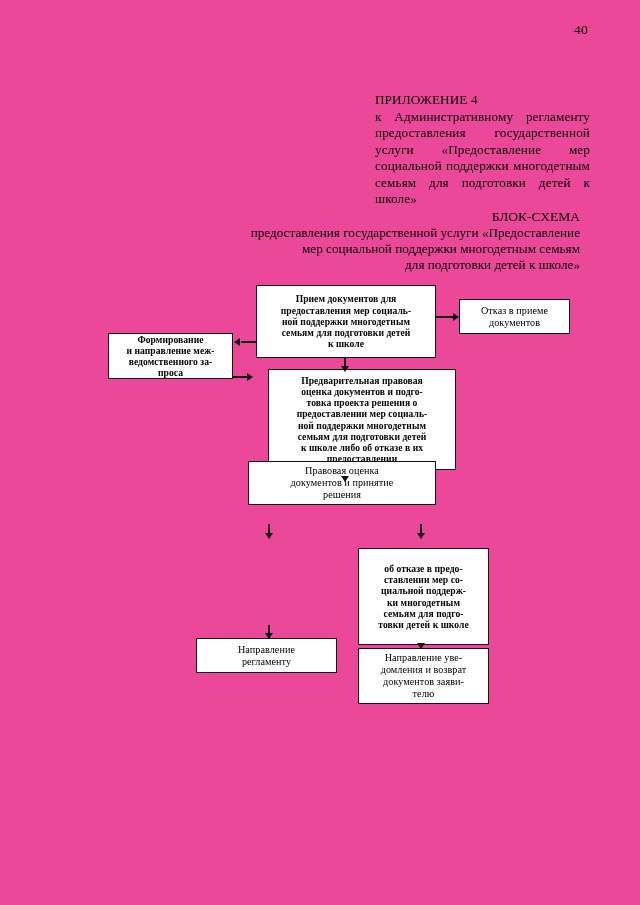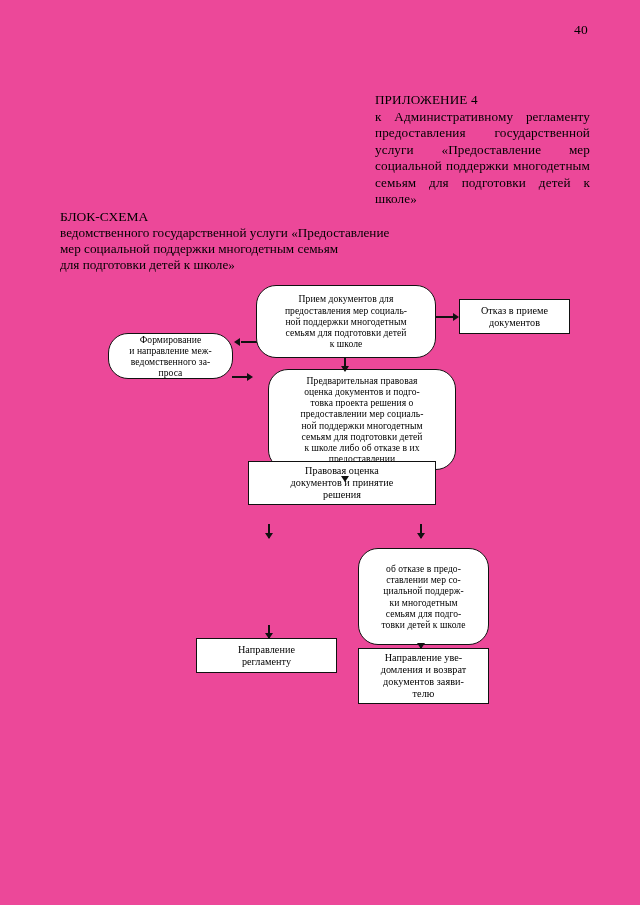--- a/index.html
+++ b/index.html
@@ -50,21 +50,21 @@
     letter-spacing: .1px;
     white-space: pre-line;
   }
 
   
   .scheme-heading {
     position: absolute;
     top: 208px;
     left: 60px;
     width: 520px;
-    text-align: left;
+    text-align: right;
   }
   .scheme-heading .line1 {
     font-size: 13.5px;
     line-height: 17px;
   }
   .scheme-heading .sub {
     font-size: 13.2px;
     line-height: 16px;
     white-space: pre-line;
   }
@@ -81,21 +81,21 @@
     align-items: center;
     justify-content: center;
     text-align: center;
     padding: 2px 4px;
     font-size: 9.6px;
     line-height: 11.2px;
     letter-spacing: .05px;
     white-space: pre-line;
     z-index: 2;
   }
-  .node.bold { font-weight: normal; border-radius: 20px; }
+  .node.bold { font-weight: bold; }
   .node.big { font-size: 10.2px; line-height: 12px; }
 
   
   .line {
     position: absolute;
     background: #111111;
     z-index: 1;
   }
   .line.v { width: 1.6px; }
   .line.h { height: 1.6px; }
@@ -129,21 +129,21 @@
 
   <div class="page-number">40</div>
 
   <div class="header-block">
     <div class="header-title">ПРИЛОЖЕНИЕ 4</div>
     <div class="header-body">к Административному регламенту предоставления государственной услуги «Предоставление мер социальной поддержки многодетным семьям для подготовки детей к школе»</div>
   </div>
 
   <div class="scheme-heading">
     <div class="line1">БЛОК-СХЕМА</div>
-    <div class="sub">ведомственного государственной услуги «Предоставление
+    <div class="sub">предоставления государственной услуги «Предоставление
 мер социальной поддержки многодетным семьям
 для подготовки детей к школе»</div>
   </div>
 
   <div class="chart">
 
     <div class="line h" style="left:435px; top:316px; width:19px;"></div>
     <div class="arrow right" style="left:453px; top:312.5px;"></div>
 
     <div class="line h" style="left:241px; top:341px; width:16px;"></div>

